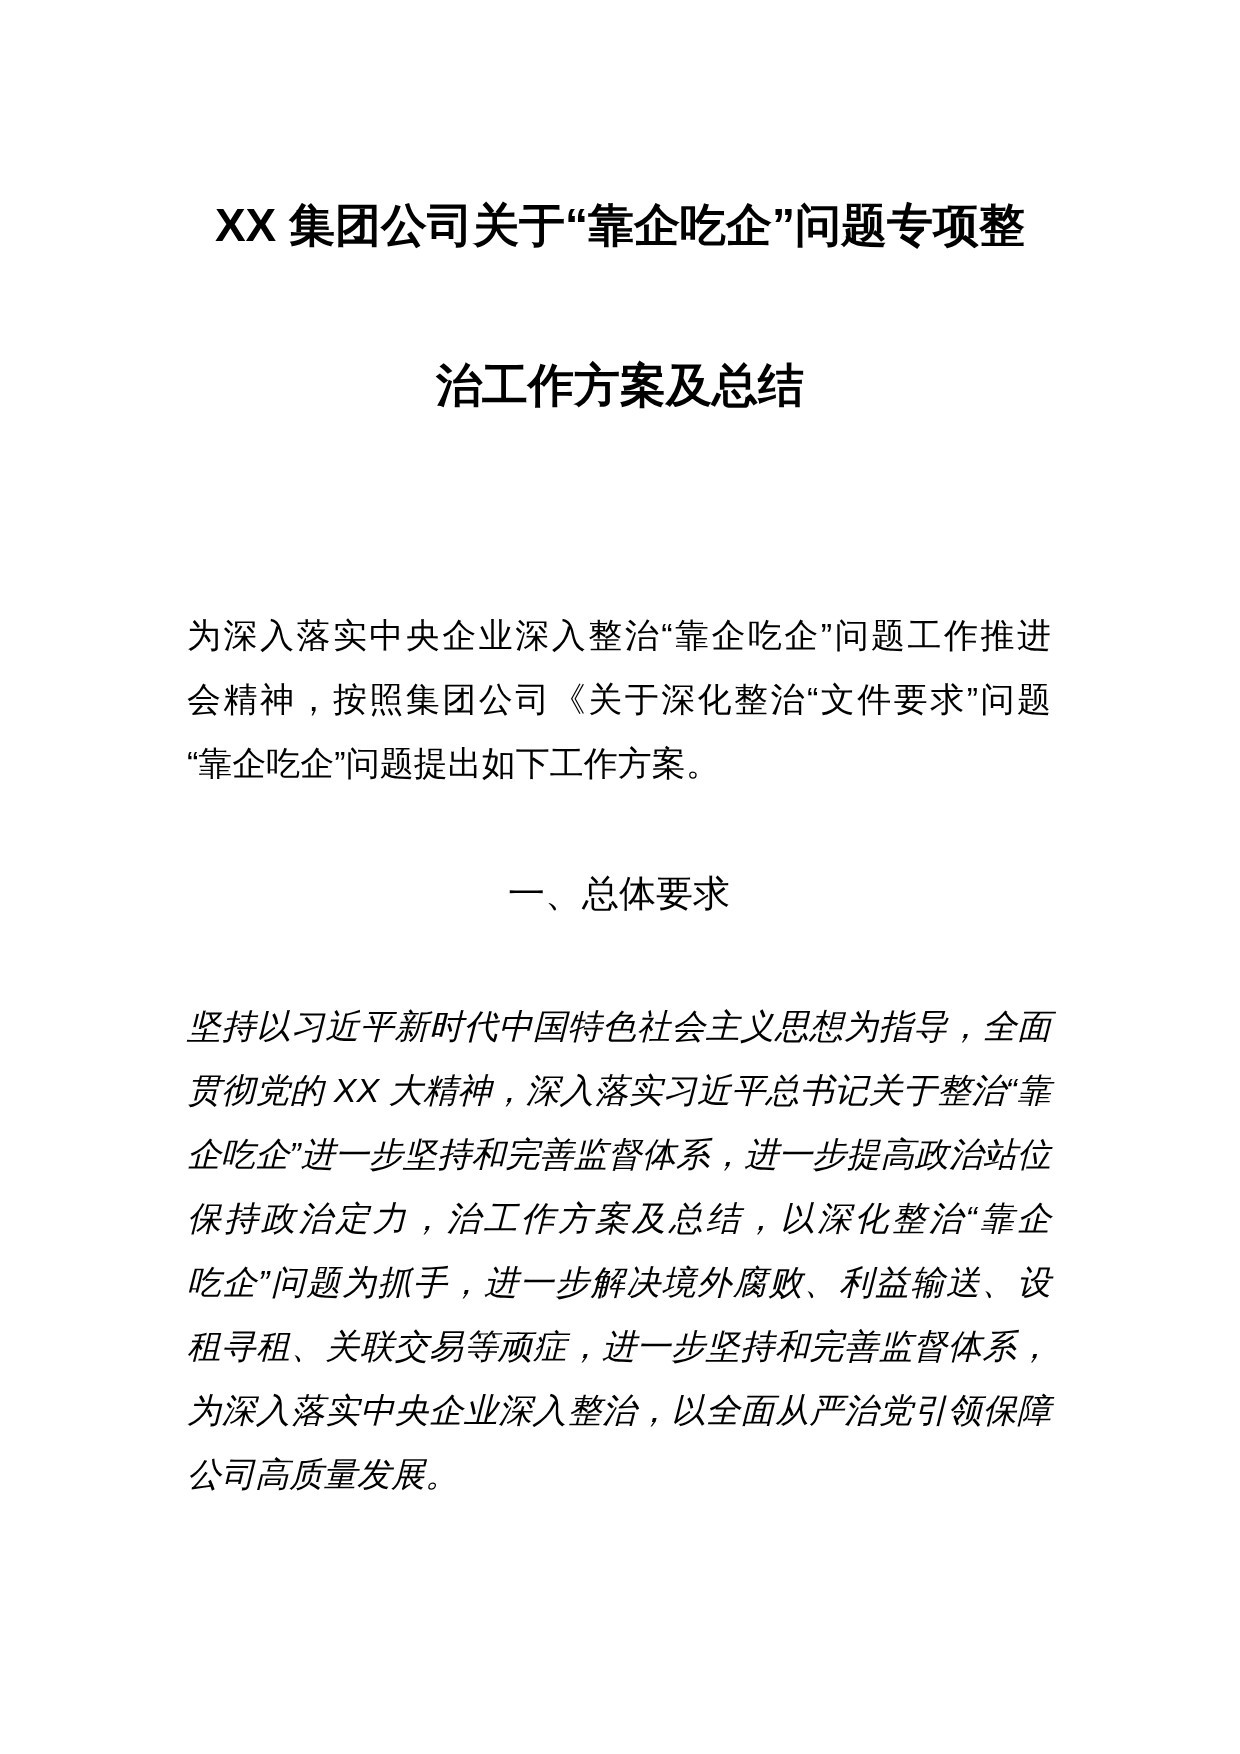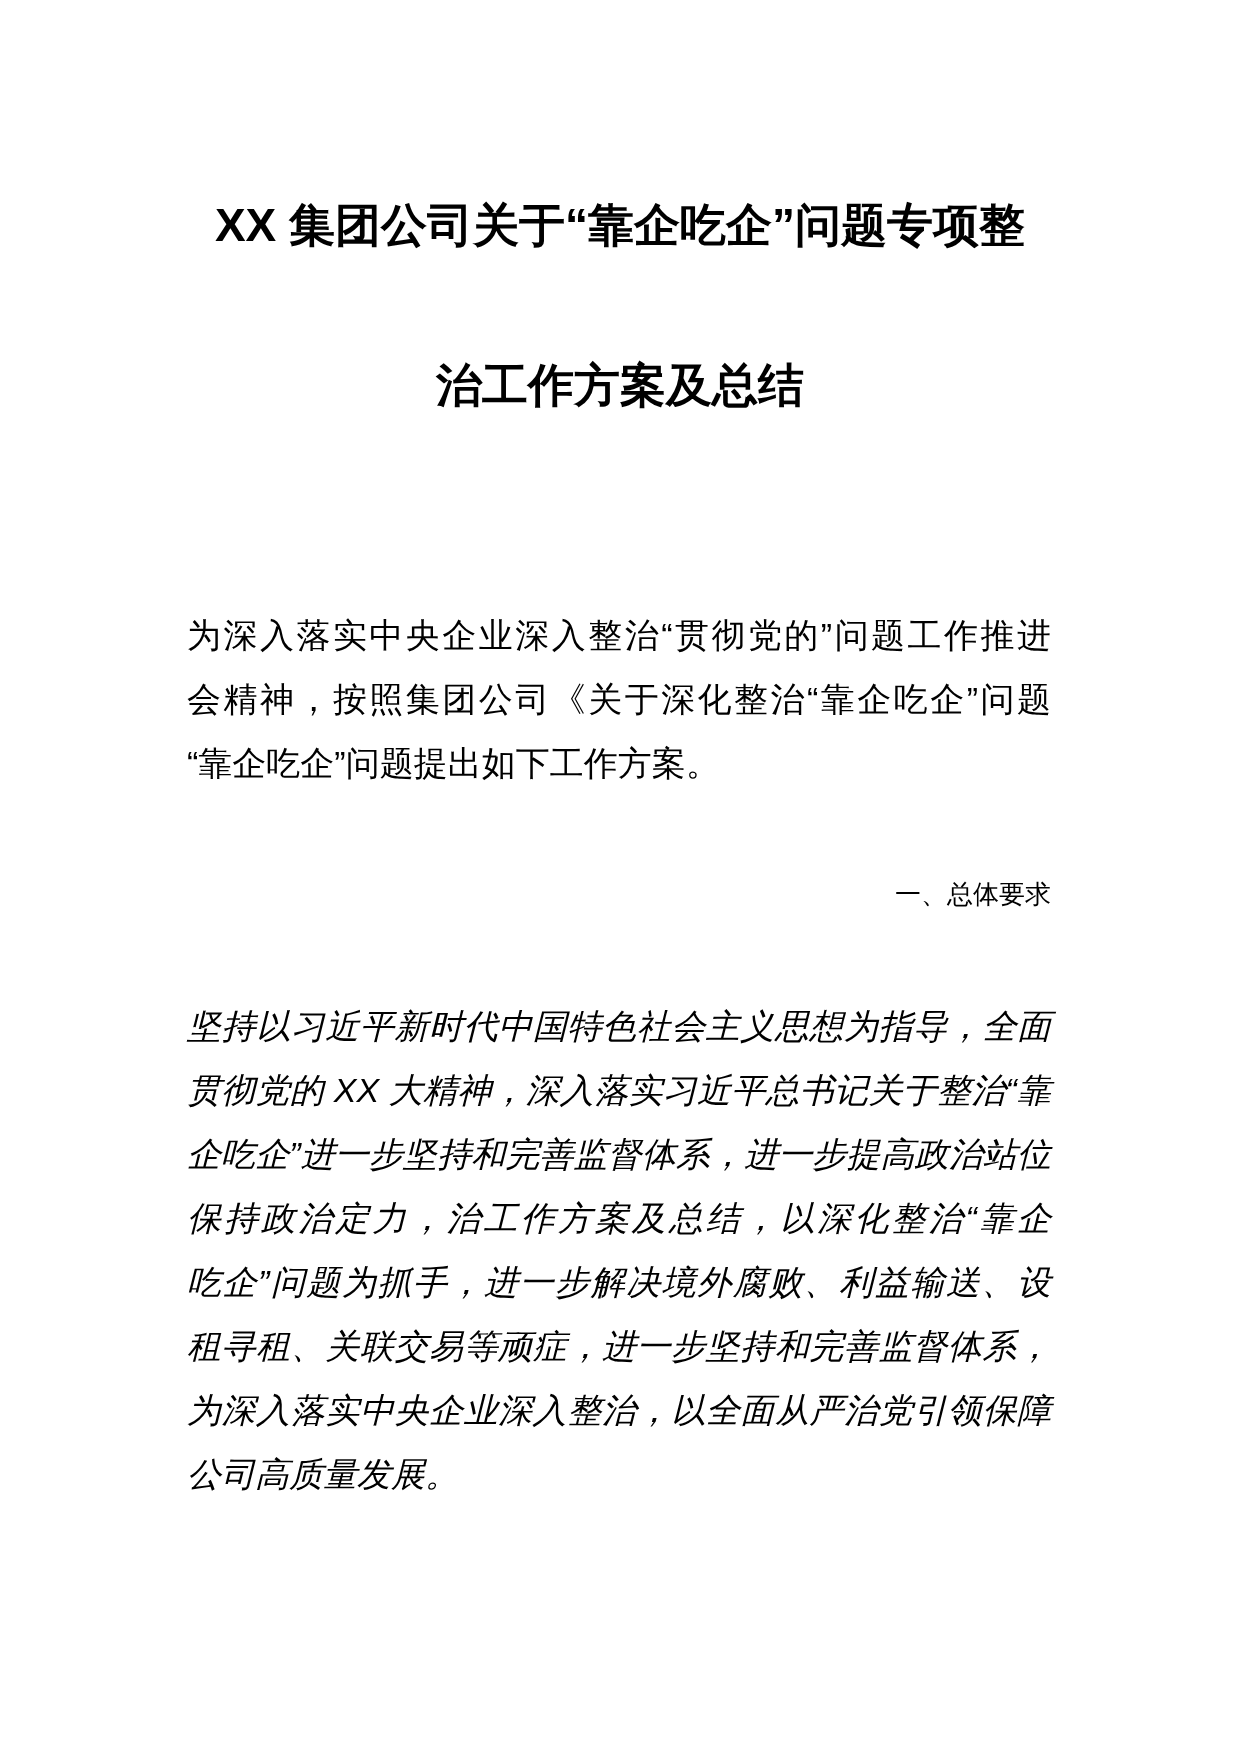--- a/index.html
+++ b/index.html
@@ -30,24 +30,24 @@
   }
   .body-col {
     margin-left: 187px;
     width: 864px;
   }
   .para-intro {
     margin-top: 138px;
   }
   .section-heading {
     margin-top: 67px;
-    font-size: 26px;
+    font-size: 37px;
     line-height: 64px;
     height: 64px;
-    text-align: right;
+    text-align: center;
   }
   .para-sec1 {
     margin-top: 68px;
     font-style: italic;
   }
   .bline {
     font-size: 34px;
     line-height: 64px;
     height: 64px;
   }
@@ -67,22 +67,22 @@
 <div class="page">
 
   <div class="doc-title">
     <div class="title-line">XX 集团公司关于“靠企吃企”问题专项整</div>
     <div class="title-line">治工作方案及总结</div>
   </div>
 
   <div class="body-col">
 
     <div class="para para-intro">
-      <div class="bline j">为深入落实中央企业深入整治“贯彻党的”问题工作推进</div>
-      <div class="bline j">会精神，按照集团公司《关于深化整治“靠企吃企”问题</div>
+      <div class="bline j">为深入落实中央企业深入整治“靠企吃企”问题工作推进</div>
+      <div class="bline j">会精神，按照集团公司《关于深化整治“文件要求”问题</div>
       <div class="bline last">“靠企吃企”问题提出如下工作方案。</div>
     </div>
 
     <div class="section-heading">一、总体要求</div>
 
     <div class="para para-sec1">
       <div class="bline j">坚持以习近平新时代中国特色社会主义思想为指导，全面</div>
       <div class="bline j">贯彻党的 XX 大精神，深入落实习近平总书记关于整治“靠</div>
       <div class="bline j">企吃企”进一步坚持和完善监督体系，进一步提高政治站位</div>
       <div class="bline j">保持政治定力，治工作方案及总结，以深化整治“靠企</div>

